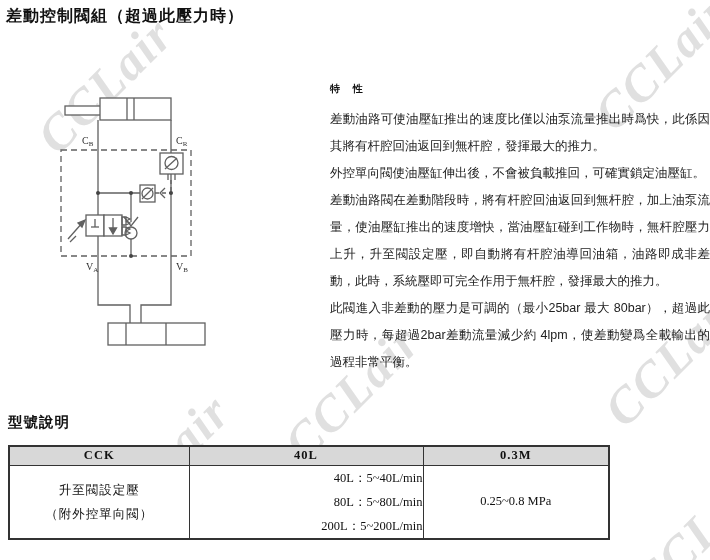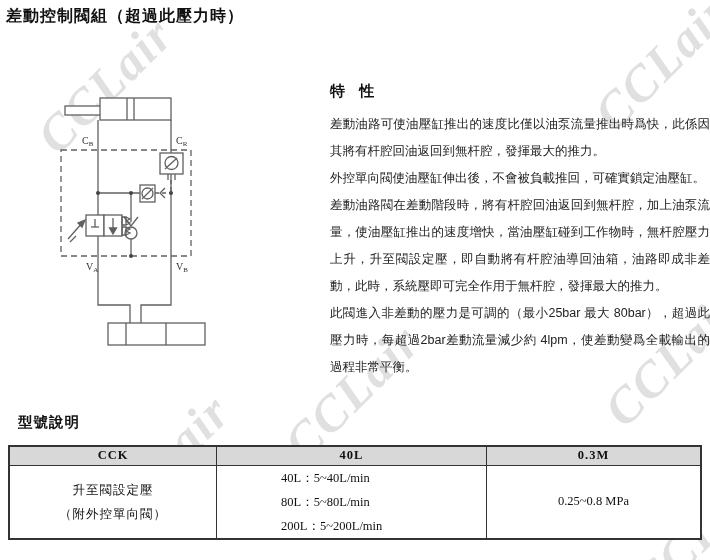--- a/index.html
+++ b/index.html
@@ -54,45 +54,45 @@
     fill: #333;
   }
   .diagram .sub { font-size: 7px; }
   
   .features {
     position: absolute;
     left: 330px; top: 82px;
     width: 380px;
   }
   .features h2 {
-    font-size: 15px;
+    font-size: 10px;
     font-weight: bold;
     letter-spacing: 5px;
     margin-bottom: 10px;
     color: #111;
   }
   .features p {
     font-size: 12.5px;
     line-height: 27px;
     text-align: justify;
     color: #222;
   }
   
   .model-heading {
     position: absolute;
-    left: 18px; top: 413px;
+    left: 8px; top: 413px;
     font-size: 14.5px;
     font-weight: bold;
     letter-spacing: 1px;
     color: #111;
   }
   .spec-table {
     position: absolute;
     left: 8px; top: 445px;
-    width: 694px;
+    width: 602px;
     border-collapse: collapse;
     font-family: "Liberation Serif", serif;
     font-size: 12.5px;
     color: #111;
   }
   .spec-table td {
     border: 1px solid #333;
     text-align: center;
     vertical-align: middle;
   }
@@ -105,21 +105,21 @@
   .spec-table tr.hdr2 td { border-bottom: 3px double #333; }
   .spec-table tr.body-row td { height: 74px; background: #fff; }
   .spec-table { border: 2px solid #333; }
   .col1 { width: 30%; }
   .col2 { width: 39%; }
   .col3 { width: 31%; font-family: Liberation Serif, serif; }
   .cell-flows {
     text-align: left !important;
     padding-left: 64px;
   }
-  .cell-flows div { line-height: 24px; }
+  .cell-flows div { line-height: 24px; text-align: right; }
   .cell-name div { line-height: 24px; letter-spacing: 1px; }
 </style>
 </head>
 <body>
 
 <div class="page">
 
   <span class="wm wm1">CCLair</span>
   <span class="wm wm2">CCLair</span>
   <span class="wm wm3">CCLair</span>

